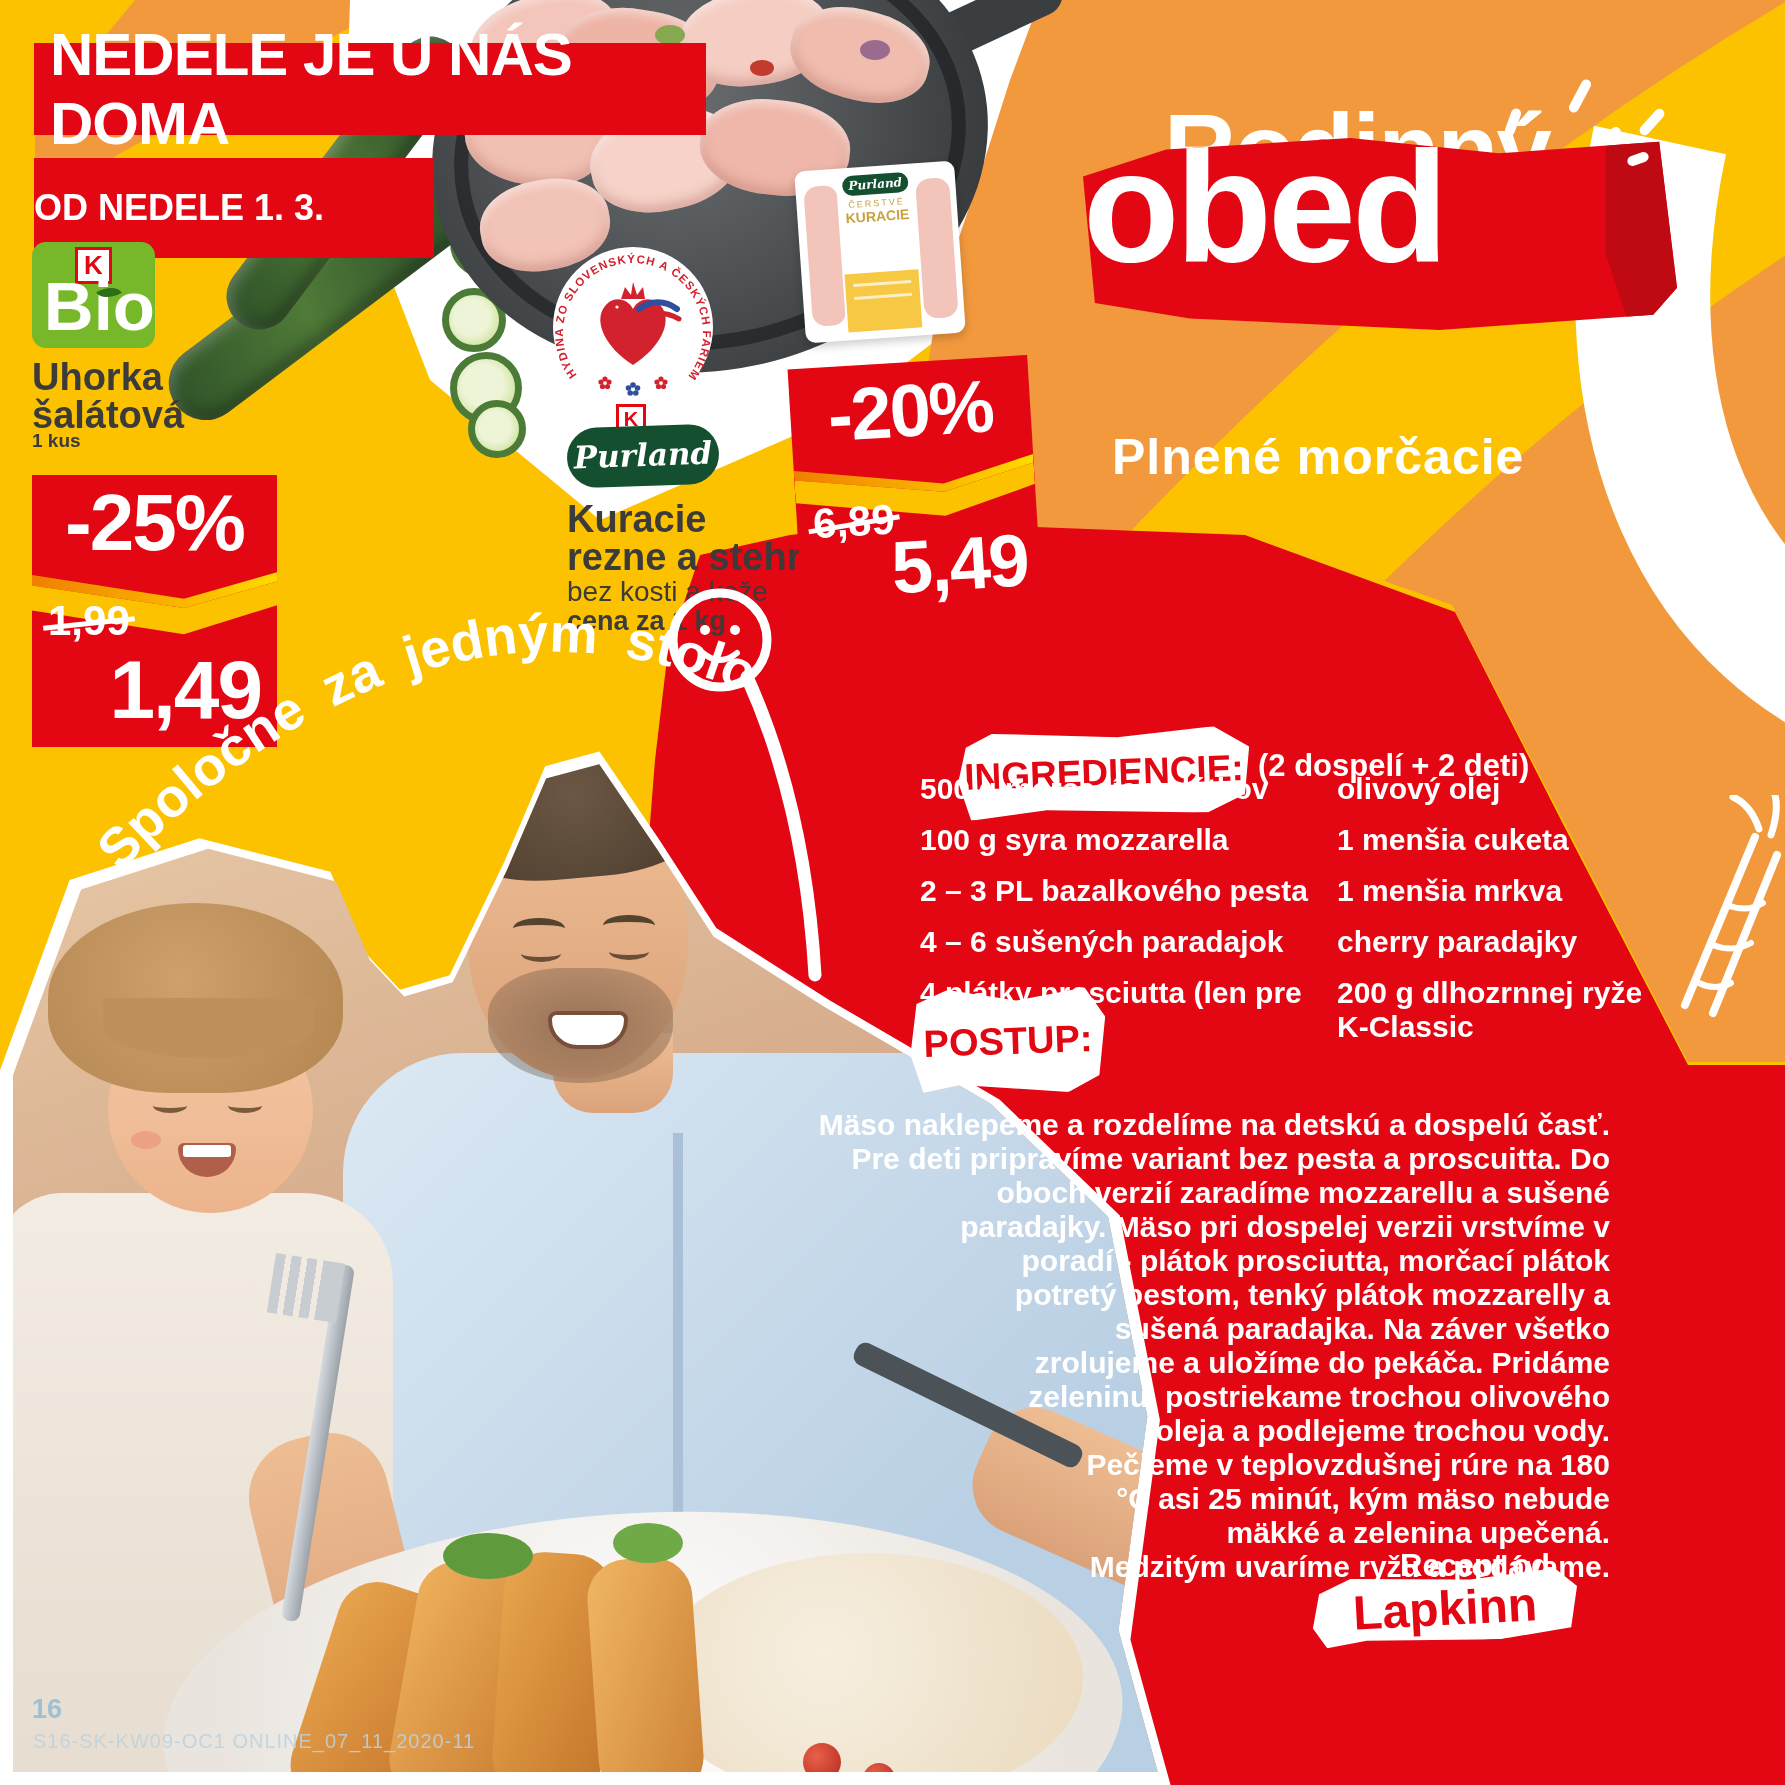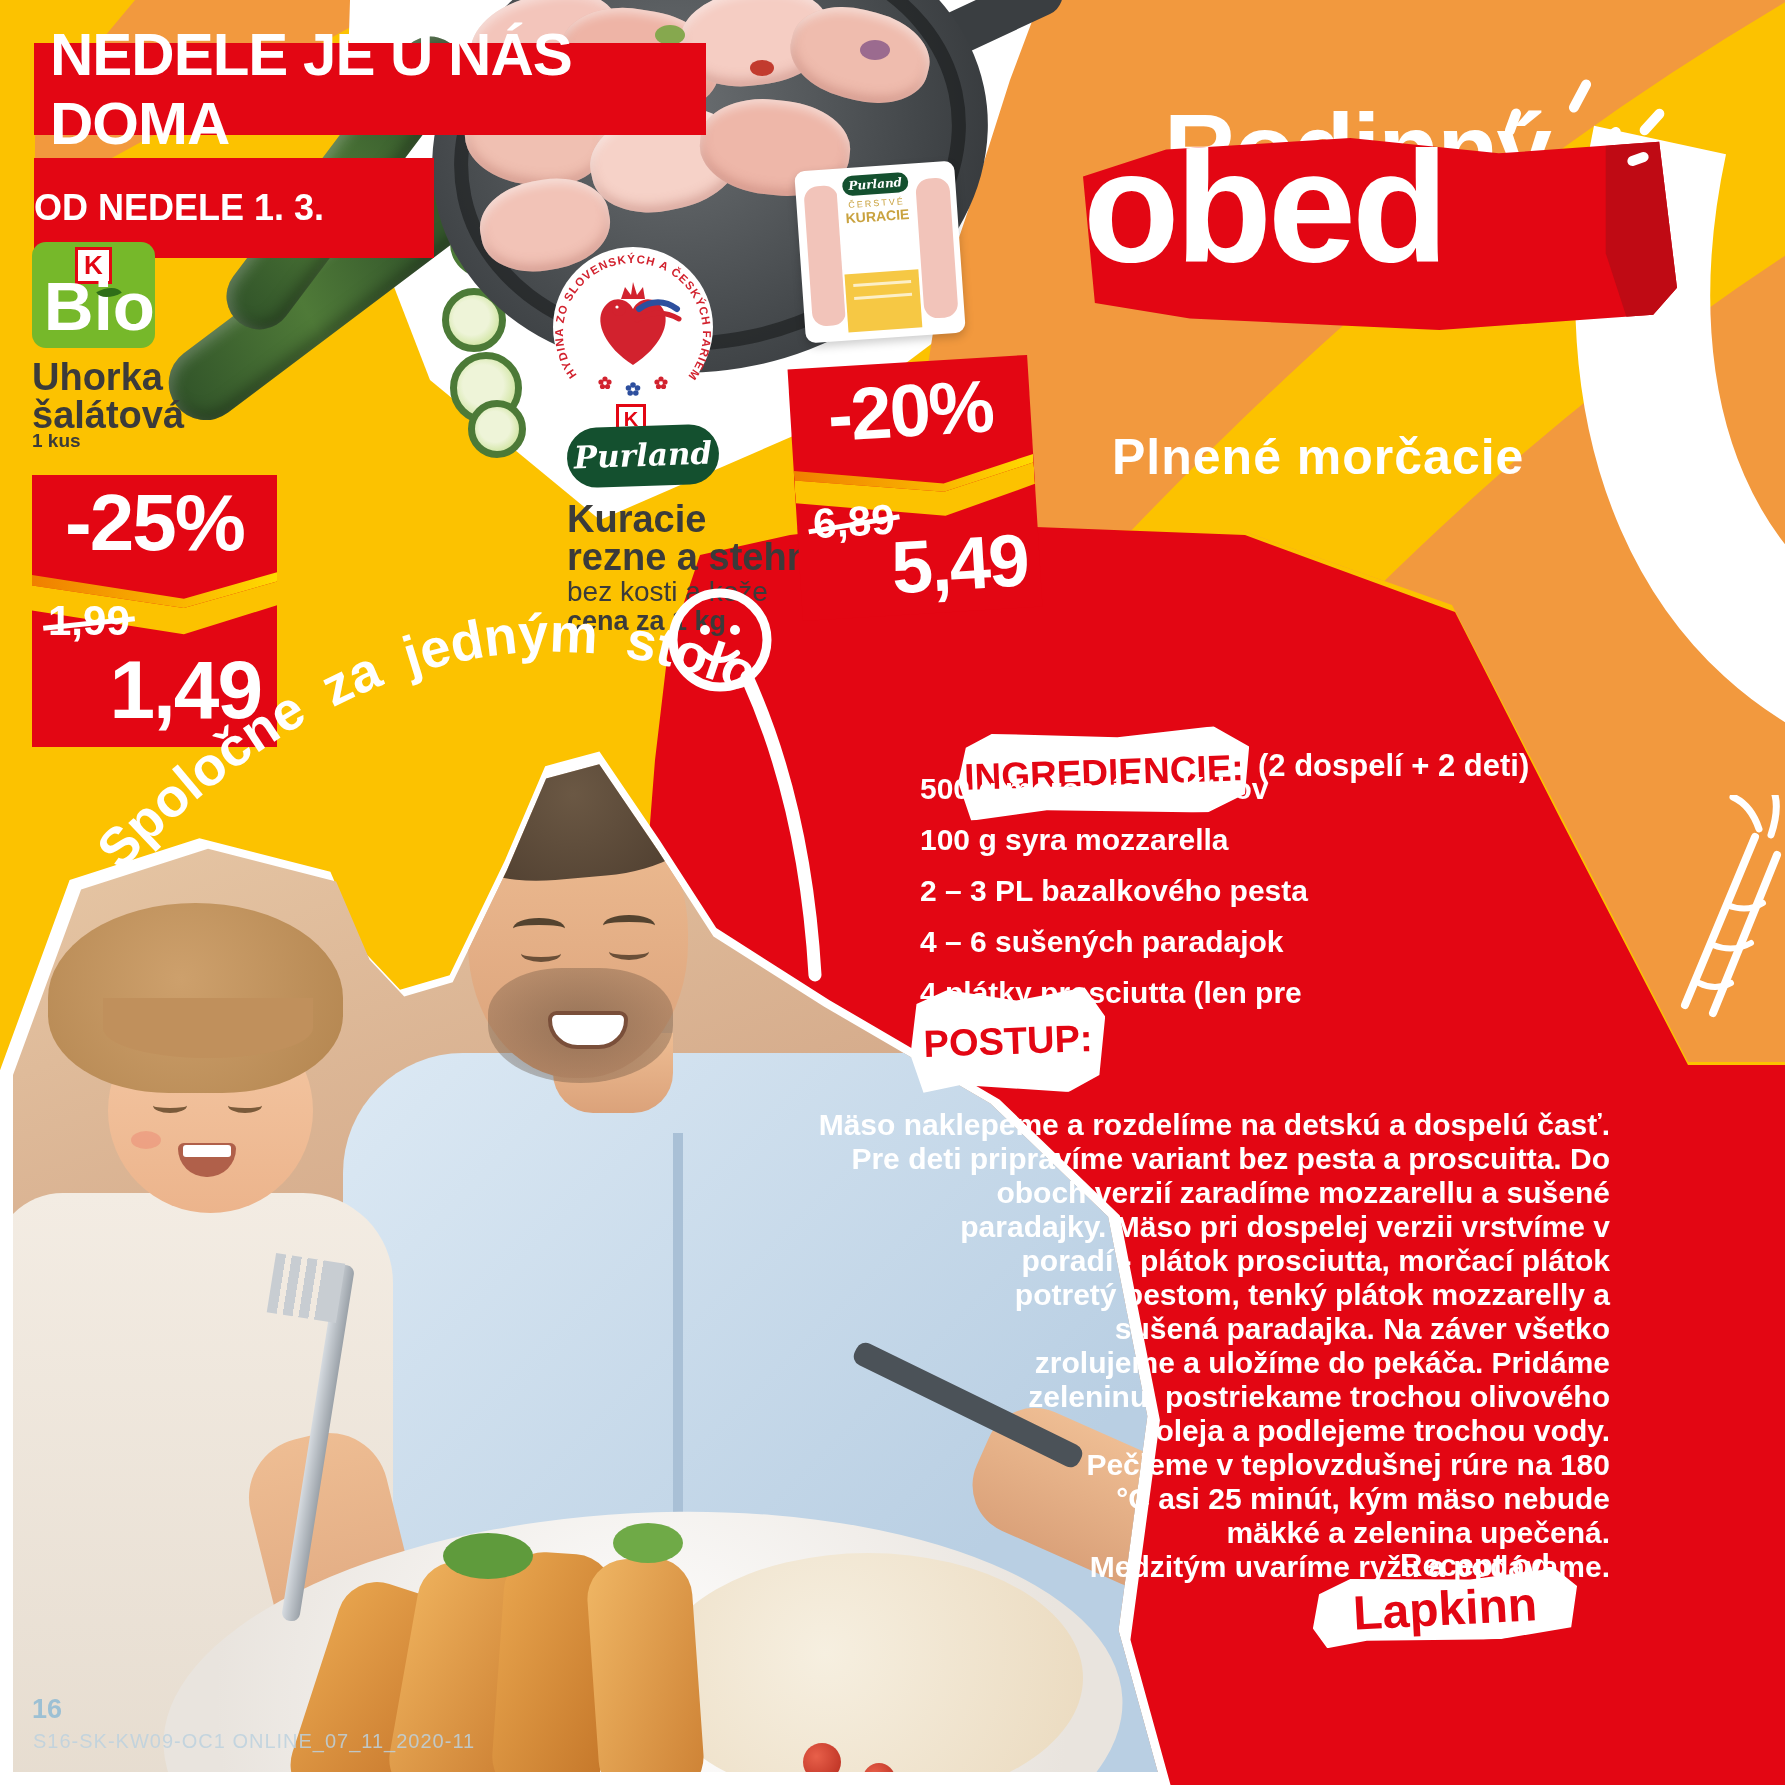--- a/index.html
+++ b/index.html
@@ -333,20 +333,27 @@
 
   <div class="abs sticker" id="ingr-sticker">INGREDIENCIE:</div>
   <div class="abs w" id="serves">(2 dospelí + 2 deti)</div>
   <ul class="abs ingcol" id="col1">
     <li>500 g morčacích plátkov</li>
     <li>100 g syra mozzarella</li>
     <li>2 – 3 PL bazalkového pesta</li>
     <li>4 – 6 sušených paradajok</li>
     <li>4 plátky prosciutta (len pre dospelých)</li>
   </ul>
+  <ul class="abs ingcol" id="col2">
+    <li>olivový olej</li>
+    <li>1 menšia cuketa</li>
+    <li>1 menšia mrkva</li>
+    <li>cherry paradajky</li>
+    <li>200 g dlhozrnnej ryže K-Classic</li>
+  </ul>
   <div class="abs sticker" id="postup-sticker">POSTUP:</div>
   <div class="abs" id="steps">
     <div class="spacer"></div>
     <span>Mäso naklepeme a rozdelíme na detskú a dospelú časť. Pre deti pripravíme variant bez pesta a proscuitta. Do oboch verzií zaradíme mozzarellu a sušené paradajky. Mäso pri dospelej verzii vrstvíme v poradí - plátok prosciutta, morčací plátok potretý pestom, tenký plátok mozzarelly a sušená paradajka. Na záver všetko zrolujeme a uložíme do pekáča. Pridáme zeleninu, postriekame trochou olivového oleja a podlejeme trochou vody. Pečieme v teplovzdušnej rúre na 180 °C asi 25 minút, kým mäso nebude mäkké a zelenina upečená. Medzitým uvaríme ryžu a podávame.</span>
   </div>
   <div class="abs w" id="recept-od">Recept od</div>
   <div class="abs sticker" id="lapkinn">Lapkinn</div>
 
   <div class="abs" id="pgnum">16</div>
   <div class="abs" id="pgcode">S16-SK-KW09-OC1 ONLINE_07_11_2020-11</div>

